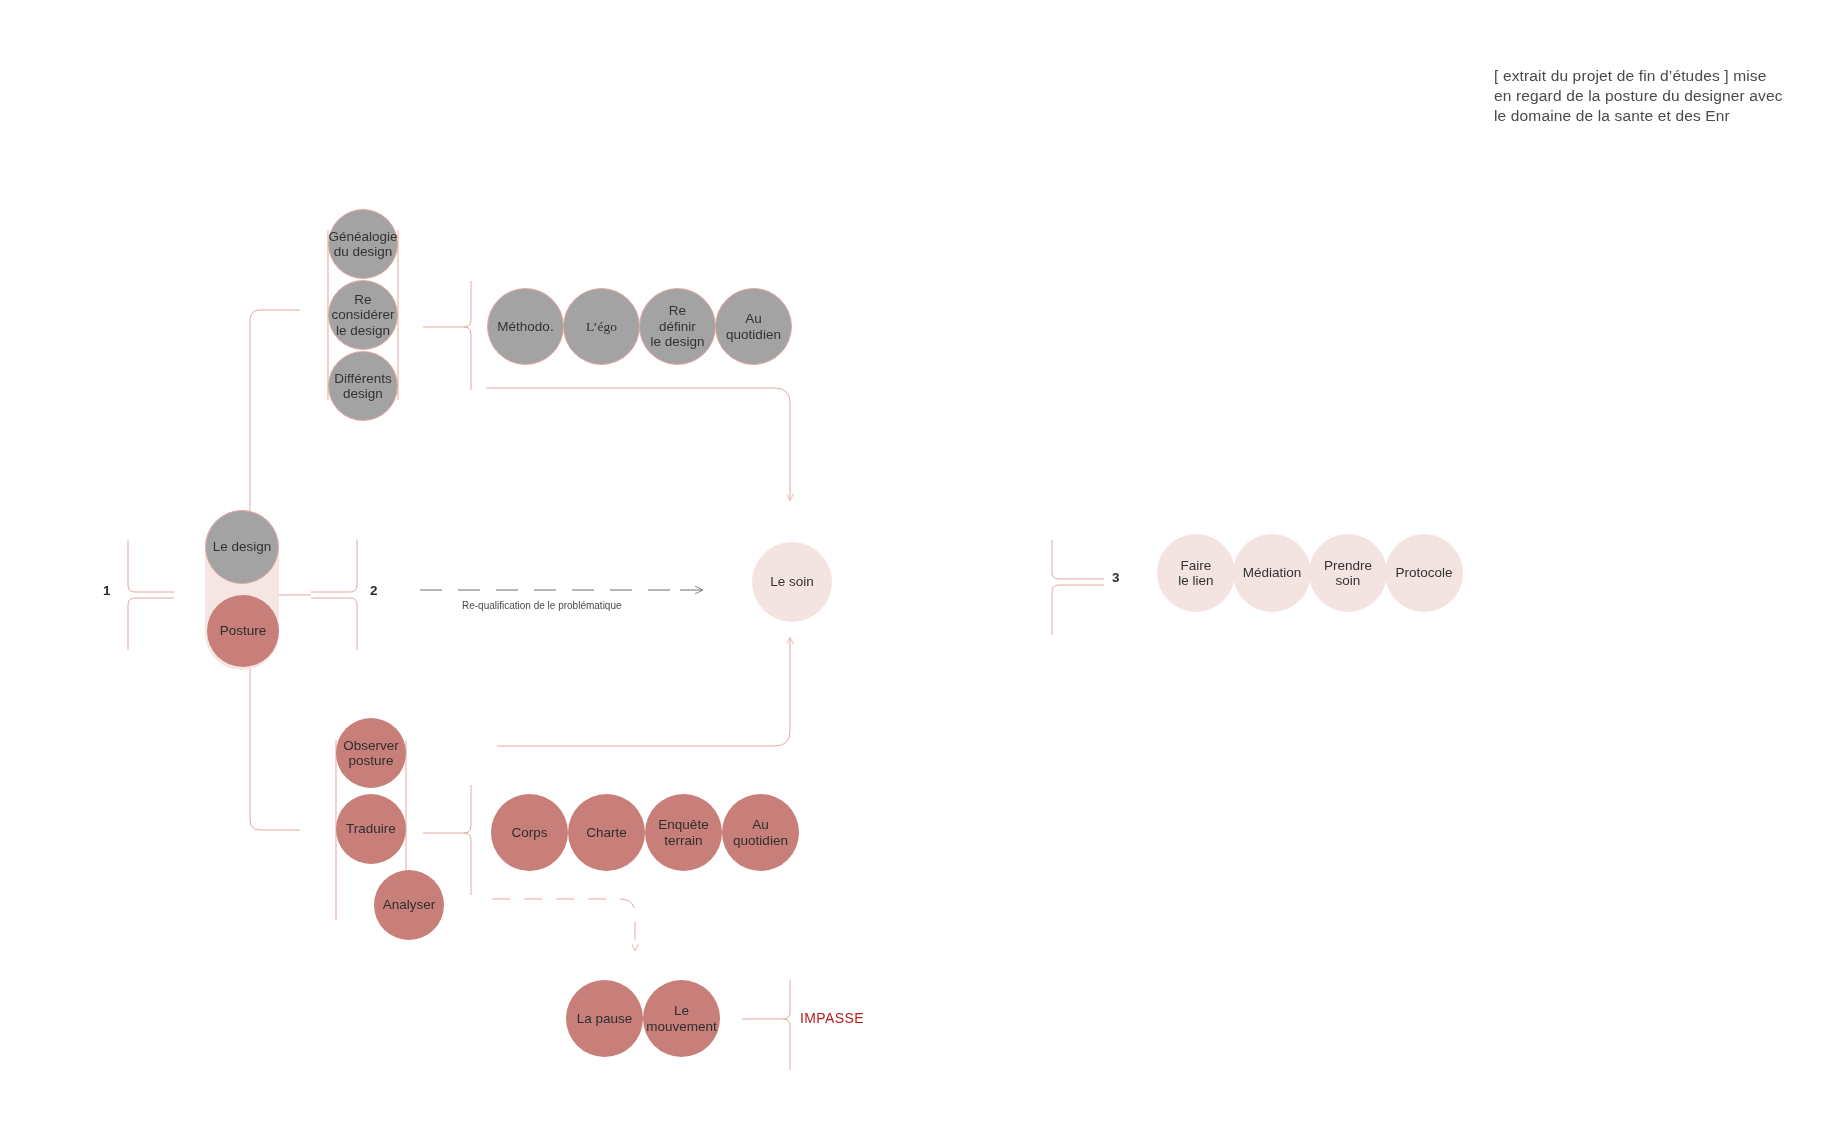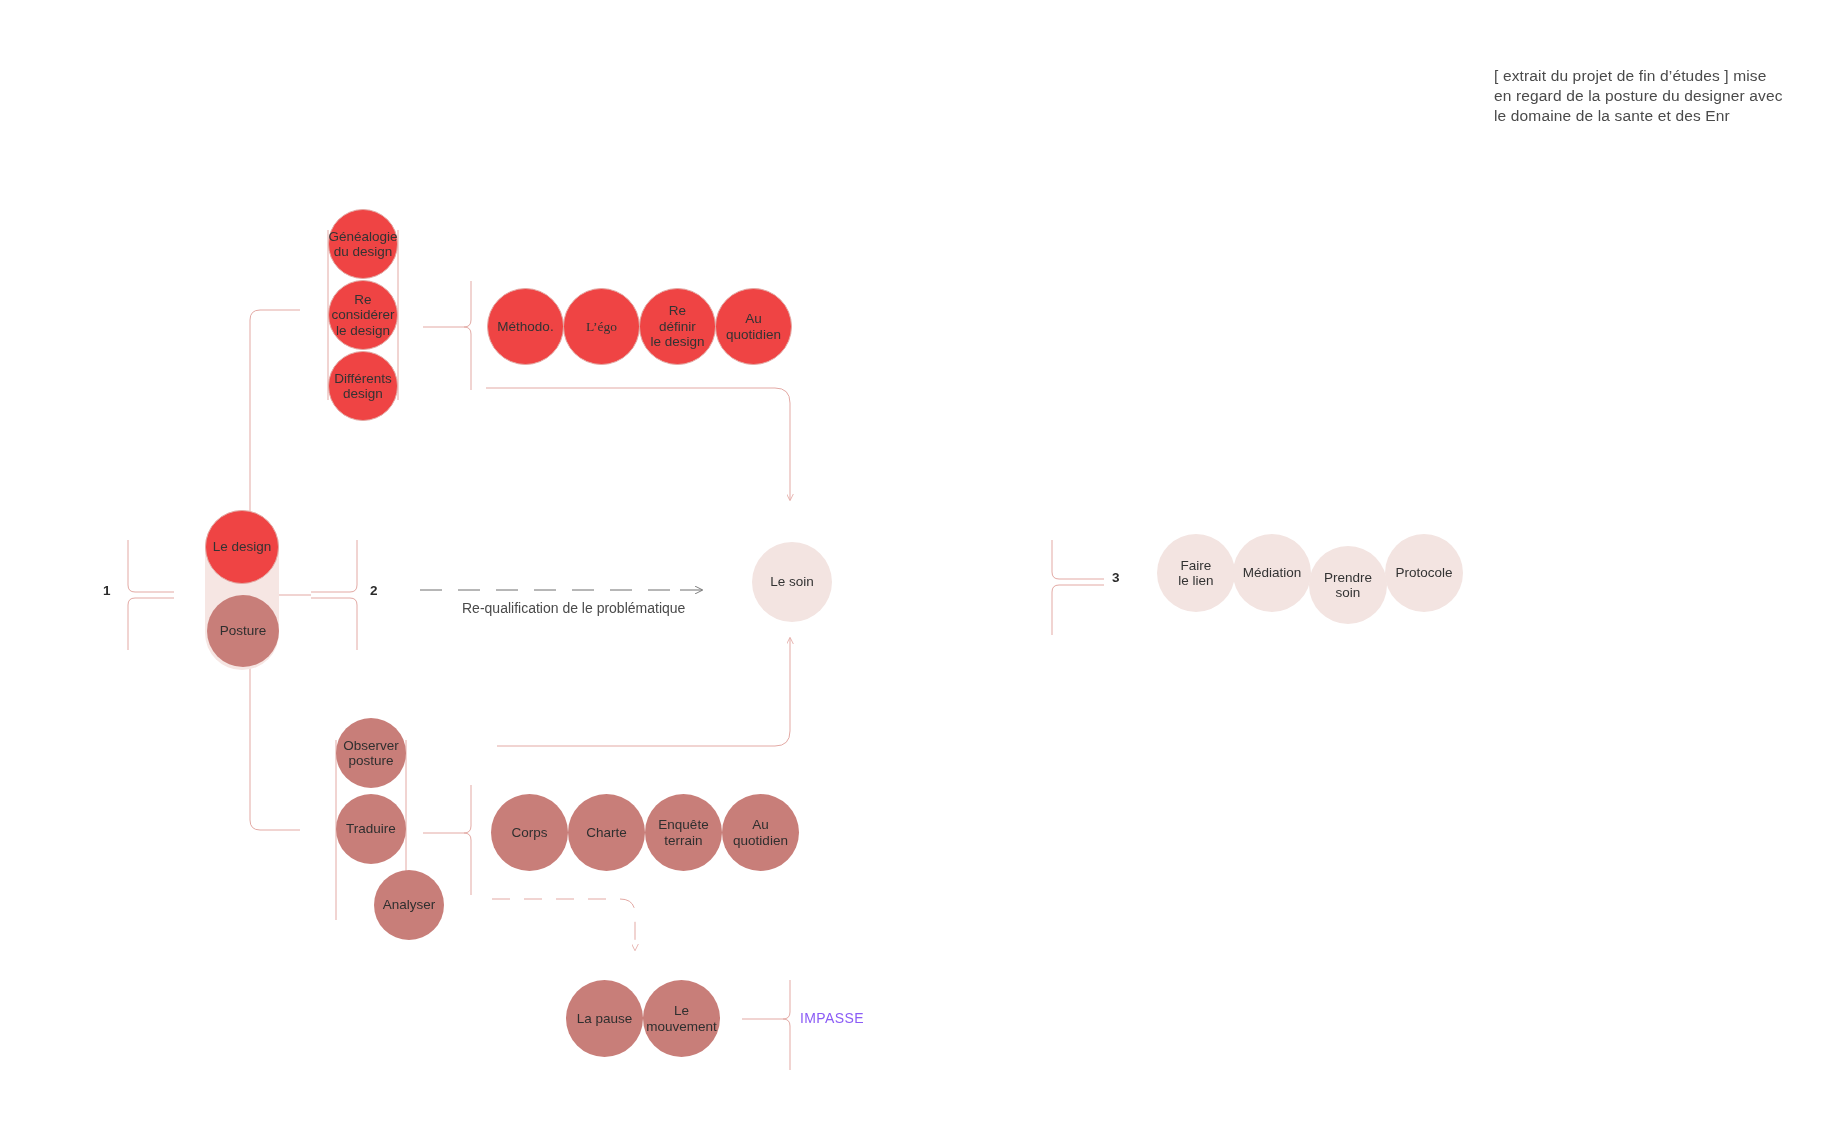--- a/index.html
+++ b/index.html
@@ -26,21 +26,21 @@
     border-radius:50%;
     display:flex;align-items:center;justify-content:center;
     text-align:center;
     font-size:13.5px;
     line-height:15.5px;
     color:#333333;
     box-sizing:border-box;
     padding:2px;
   }
   .node.outline{
-    background:#ef4444;
+    background:#a3a3a3;
     border:1px solid #e3a9a4;
   }
   .node.pale{
     background:#f3e4e1;
     border:none;
   }
   .node.solid{
     background:#c87e79;
     border:none;
     color:#2f2f2f;
@@ -48,28 +48,28 @@
   .node .lbl{display:block;pointer-events:none;}
 
   .marker{
     position:absolute;
     font-size:13.5px;
     font-weight:bold;
     color:#2b2b2b;
   }
   .edge-label{
     position:absolute;
-    font-size:14px;
+    font-size:10px;
     color:#4a4a4a;
     white-space:nowrap;
   }
   .side-label{
     position:absolute;
     font-size:14px;
-    color:#8b5cf6;
+    color:#b91c1c;
     letter-spacing:.4px;
     white-space:nowrap;
   }
   .capsule{
     position:absolute;
     background:#f6e6e3;
     border-radius:60px;
   }
 </style>
 </head>
@@ -219,21 +219,21 @@
 
   <div class="side-label" style="left:800px;top:1010px;">IMPASSE</div>
 
   <div class="node pale" style="left:1157px;top:534px;width:78px;height:78px;">
     <span class="lbl" style="white-space:pre-line;">Faire
 le lien</span>
   </div>
   <div class="node pale" style="left:1233px;top:534px;width:78px;height:78px;text-align:right;">
     <span class="lbl" style="white-space:pre-line;">Médiation</span>
   </div>
-  <div class="node pale" style="left:1309px;top:546px;width:78px;height:78px;">
+  <div class="node pale" style="left:1309px;top:534px;width:78px;height:78px;">
     <span class="lbl" style="white-space:pre-line;">Prendre
 soin</span>
   </div>
   <div class="node pale" style="left:1385px;top:534px;width:78px;height:78px;">
     <span class="lbl" style="white-space:pre-line;">Protocole</span>
   </div>
 
 </div>
 
 </body></html>

